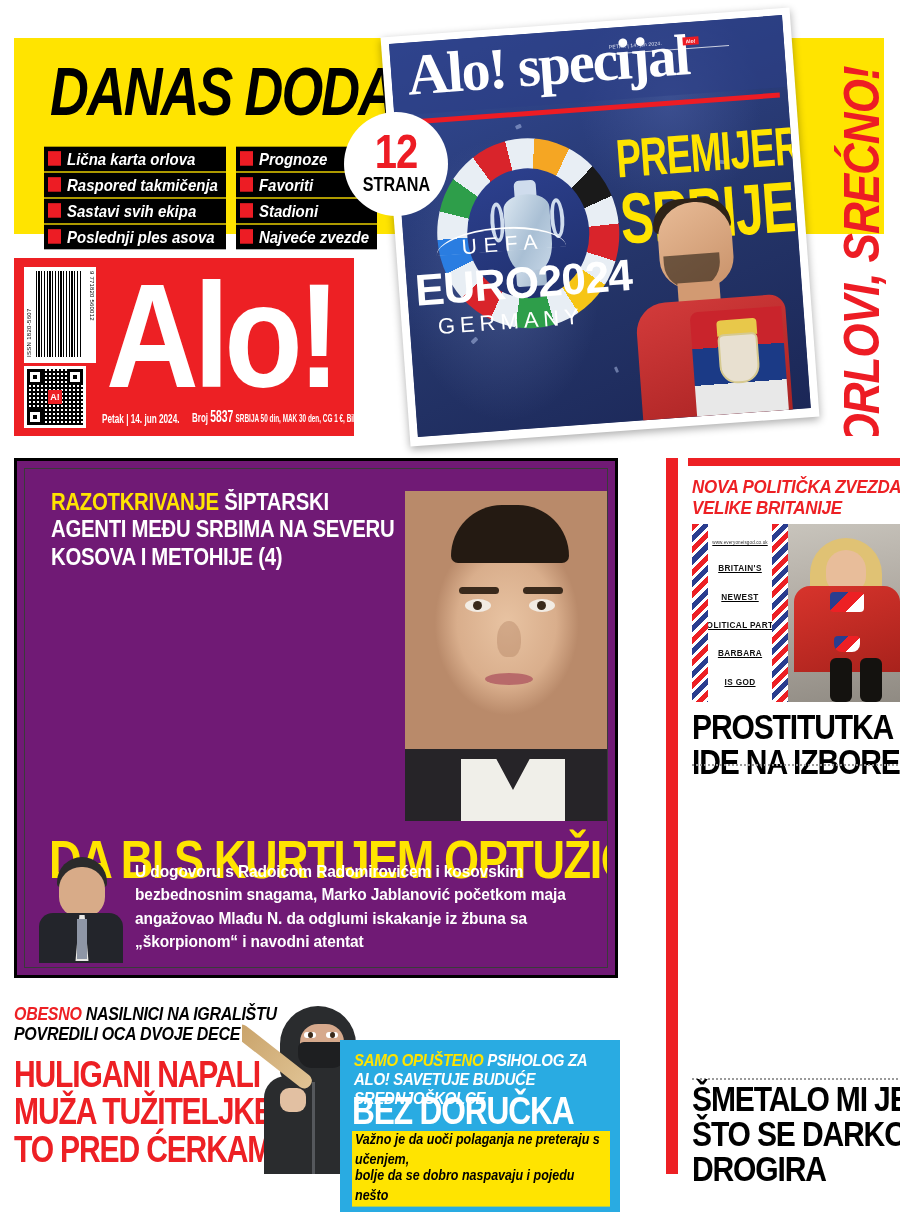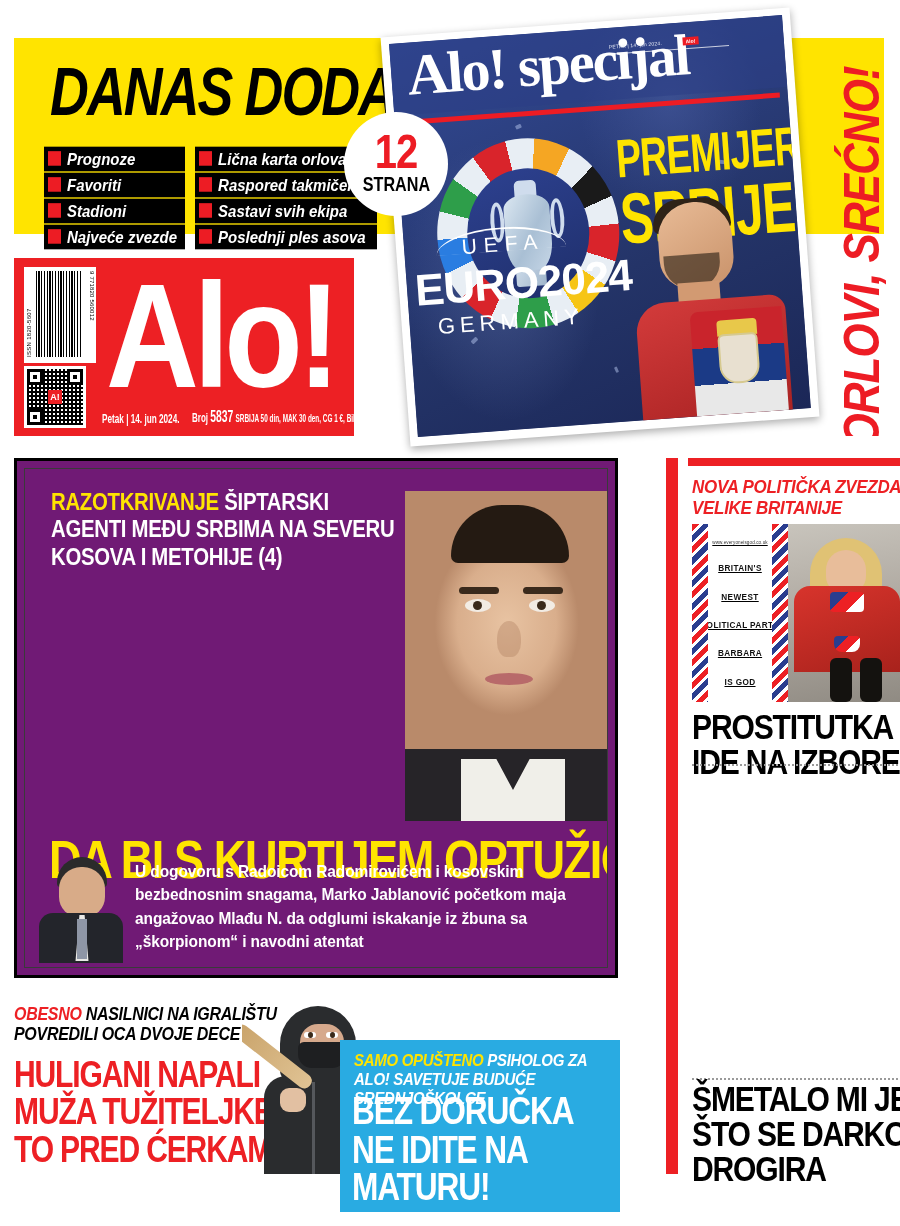--- a/index.html
+++ b/index.html
@@ -599,51 +599,51 @@
 </style>
 </head>
 <body>
 
 <div id="promo-banner">
   <div id="promo-title">DANAS DODATAK</div>
   <div class="promo-cols">
     <div class="promo-col">
       <div class="promo-item">
           <span class="promo-bullet"></span>
+          <span>Lična karta orlova</span>
+        </div>
+      <div class="promo-item">
+          <span class="promo-bullet"></span>
+          <span>Raspored takmičenja</span>
+        </div>
+      <div class="promo-item">
+          <span class="promo-bullet"></span>
+          <span>Sastavi svih ekipa</span>
+        </div>
+      <div class="promo-item">
+          <span class="promo-bullet"></span>
+          <span>Poslednji ples asova</span>
+        </div>
+    </div>
+    <div class="promo-col">
+      <div class="promo-item">
+          <span class="promo-bullet"></span>
           <span>Prognoze</span>
         </div>
       <div class="promo-item">
           <span class="promo-bullet"></span>
           <span>Favoriti</span>
         </div>
       <div class="promo-item">
           <span class="promo-bullet"></span>
           <span>Stadioni</span>
         </div>
       <div class="promo-item">
           <span class="promo-bullet"></span>
           <span>Najveće zvezde</span>
-        </div>
-    </div>
-    <div class="promo-col">
-      <div class="promo-item">
-          <span class="promo-bullet"></span>
-          <span>Lična karta orlova</span>
-        </div>
-      <div class="promo-item">
-          <span class="promo-bullet"></span>
-          <span>Raspored takmičenja</span>
-        </div>
-      <div class="promo-item">
-          <span class="promo-bullet"></span>
-          <span>Sastavi svih ekipa</span>
-        </div>
-      <div class="promo-item">
-          <span class="promo-bullet"></span>
-          <span>Poslednji ples asova</span>
         </div>
     </div>
   </div>
 </div>
 
 <div id="strana-badge">
   <div id="strana-num">12</div>
   <div id="strana-word">STRANA</div>
 </div>
 
@@ -817,13 +817,17 @@
     <div class="hg-bat"></div>
     <div class="hg-hand"></div>
   </div>
 </div>
 
 <div id="blue-box">
   <div id="bb-kicker">
     <span class="hl">SAMO OPUŠTENO</span><span> PSIHOLOG ZA ALO! SAVETUJE BUDUĆE SREDNJOŠKOLCE</span>
   </div>
   <div id="bb-head">BEZ DORUČKA NE IDITE NA MATURU!</div>
+  <div id="bb-body">
+    <span>Važno je da uoči polaganja ne preteraju s učenjem,</span>
+    <span>bolje da se dobro naspavaju i pojedu nešto</span>
+  </div>
 </div>
 
 </body></html>

